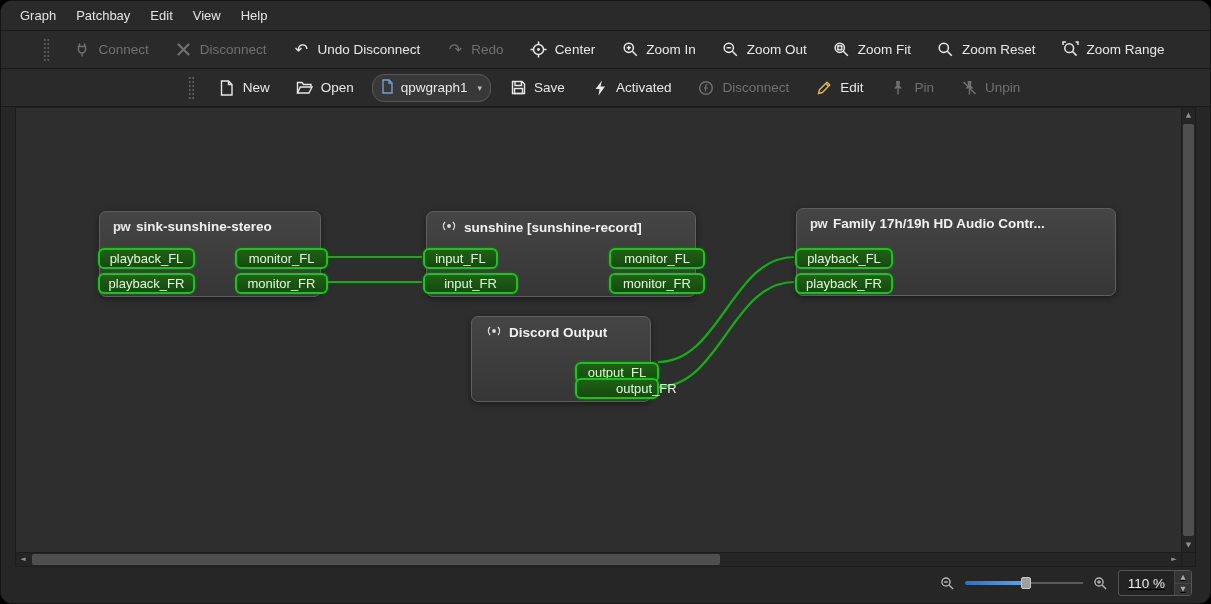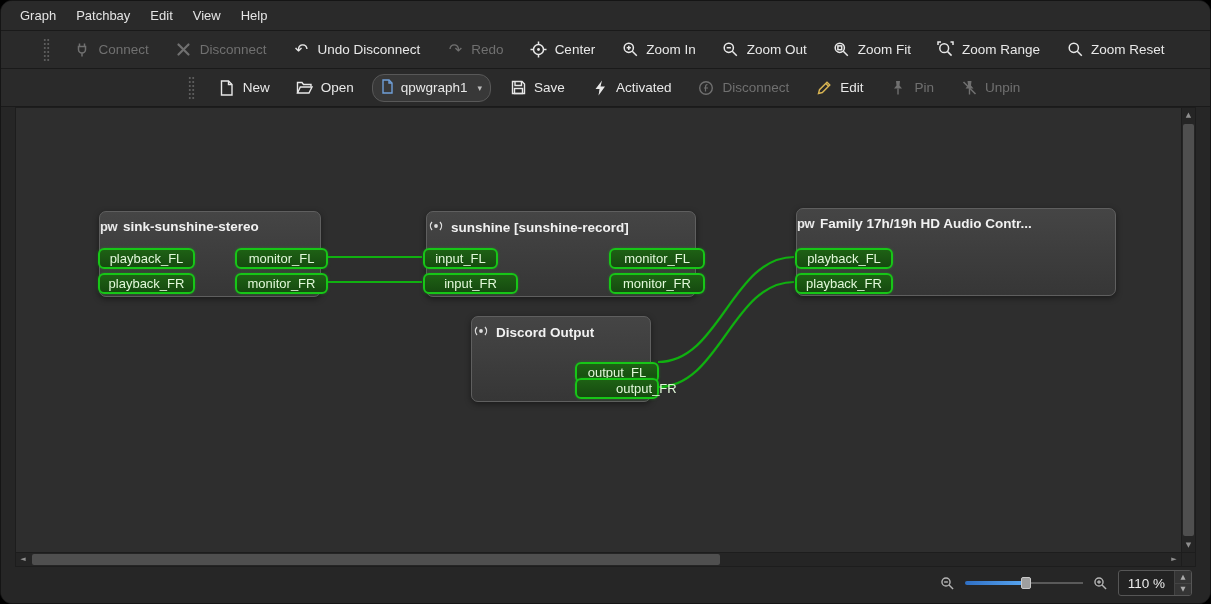--- a/index.html
+++ b/index.html
@@ -40,21 +40,21 @@
   .dropdown .arrow { font-size:9px; color:#bdbdbd; margin-left:3px; }
   .file-blue { color:#6f9fd8; }
 
   
   .main { flex:1 1 auto; margin:0 14px; border:1px solid #1d1d1d; background:#2e2e2e;
     display:grid; grid-template-columns:1fr 14px; grid-template-rows:1fr 14px; }
   .canvas { position:relative; overflow:hidden; background:#2e2e2e; }
   .wires { position:absolute; inset:0; z-index:1; }
   .node { position:absolute; z-index:2; border-radius:7px; border:1px solid #5f5f5f;
     background:linear-gradient(180deg,#454545,#363636); box-shadow:0 2px 6px rgba(0,0,0,.45); }
-  .node-header { display:flex; align-items:center; gap:6px; padding:7px 0;
+  .node-header { display:flex; align-items:center; gap:6px; padding:7px 13px;
     color:#f1f1f1; font-weight:bold; font-size:13.5px; white-space:nowrap; overflow:hidden; }
   .pw-glyph { font-weight:bold; font-size:13px; color:#e8e8e8; letter-spacing:-0.5px; }
   .port { position:absolute; z-index:3; height:21px; border:2px solid #17c617; border-radius:6px;
     background:linear-gradient(180deg,#1e6114,#164a10); color:#e2f8da; font-size:13px;
     line-height:17px; text-align:center; white-space:nowrap; padding:0 3px;
     box-shadow:0 0 3px rgba(23,198,23,.35); }
 
   
   .vscroll { position:relative; background:#252525; border-left:1px solid #1d1d1d; }
   .hscroll { position:relative; background:#252525; border-top:1px solid #1d1d1d; }
@@ -72,21 +72,21 @@
   
   .statusbar { height:36px; flex:0 0 36px; background:#262626; display:flex; align-items:center;
     justify-content:flex-end; gap:10px; padding:0 18px 4px 18px; }
   .slider { position:relative; width:118px; height:14px; }
   .slider .fill { position:absolute; left:0; top:5px; height:4px; width:58px; border-radius:2px;
     background:linear-gradient(90deg,#2f6fc4,#57a4ef); }
   .slider .rest { position:absolute; left:62px; right:0; top:6px; height:2px; background:#5a5a5a; }
   .slider .thumb { position:absolute; left:56px; top:1px; width:10px; height:12px;
     background:#9f9f9f; border-radius:2px; border:1px solid #c9c9c9; }
   .spin { display:flex; align-items:stretch; height:26px; background:#232323;
-    border:1px solid #565656; border-radius:3px; overflow:hidden; }
+    border:1px solid #565656; border-radius:3px; overflow:hidden;text-decoration:underline; }
   .spin-value { display:flex; align-items:center; padding:0 9px; color:#ececec; font-size:13.5px; }
   .spin-arrows { display:flex; flex-direction:column; width:17px; border-left:1px solid #444; }
   .spin-arrows > div { flex:1; display:flex; align-items:center; justify-content:center;
     background:#353535; color:#aaa; font-size:6.5px; line-height:6.5px;
     font-family:"DejaVu Sans",sans-serif; }
   .spin-arrows > div:first-child { border-bottom:1px solid #444; }
   .status-zoom-icon { color:#b5b5b5; display:flex; align-items:center; }
 </style>
 </head>
 <body>
@@ -178,36 +178,36 @@
             <line x1="10.3" y1="10.3" x2="14.8" y2="14.8"></line>
             <rect x="4.9" y="4.9" width="3.8" height="3.8"></rect>
           </svg>
       </span>
       <span>Zoom Fit</span>
     </div>
 
     <div class="tbtn">
       <span class="icon">
         <svg width="17" height="17" viewBox="0 0 17 17" fill="none" stroke="currentColor" stroke-width="1.5">
+            <circle cx="6.8" cy="6.8" r="4.6"></circle>
+            <line x1="10.3" y1="10.3" x2="14.8" y2="14.8"></line>
+          </svg>
+      </span>
+      <span>Zoom Reset</span>
+    </div>
+
+    <div class="tbtn">
+      <span class="icon">
+        <svg width="17" height="17" viewBox="0 0 17 17" fill="none" stroke="currentColor" stroke-width="1.5">
             <circle cx="7.2" cy="7.2" r="4.4"></circle>
             <line x1="10.6" y1="10.6" x2="14.6" y2="14.6"></line>
             <path d="M1 4 V1 h3 M13.5 1 h2.5 v3"></path>
           </svg>
       </span>
       <span>Zoom Range</span>
-    </div>
-
-    <div class="tbtn">
-      <span class="icon">
-        <svg width="17" height="17" viewBox="0 0 17 17" fill="none" stroke="currentColor" stroke-width="1.5">
-            <circle cx="6.8" cy="6.8" r="4.6"></circle>
-            <line x1="10.3" y1="10.3" x2="14.8" y2="14.8"></line>
-          </svg>
-      </span>
-      <span>Zoom Reset</span>
     </div>
   </div>
 
   <div class="toolbar">
     <div class="handle"></div>
 
     <div class="tbtn">
       <span class="icon">
         <svg width="15" height="16" viewBox="0 0 15 16" fill="none" stroke="currentColor" stroke-width="1.4">
             <path d="M2.5 1 h7 l3.5 3.5 V15 h-10.5 z"></path>

